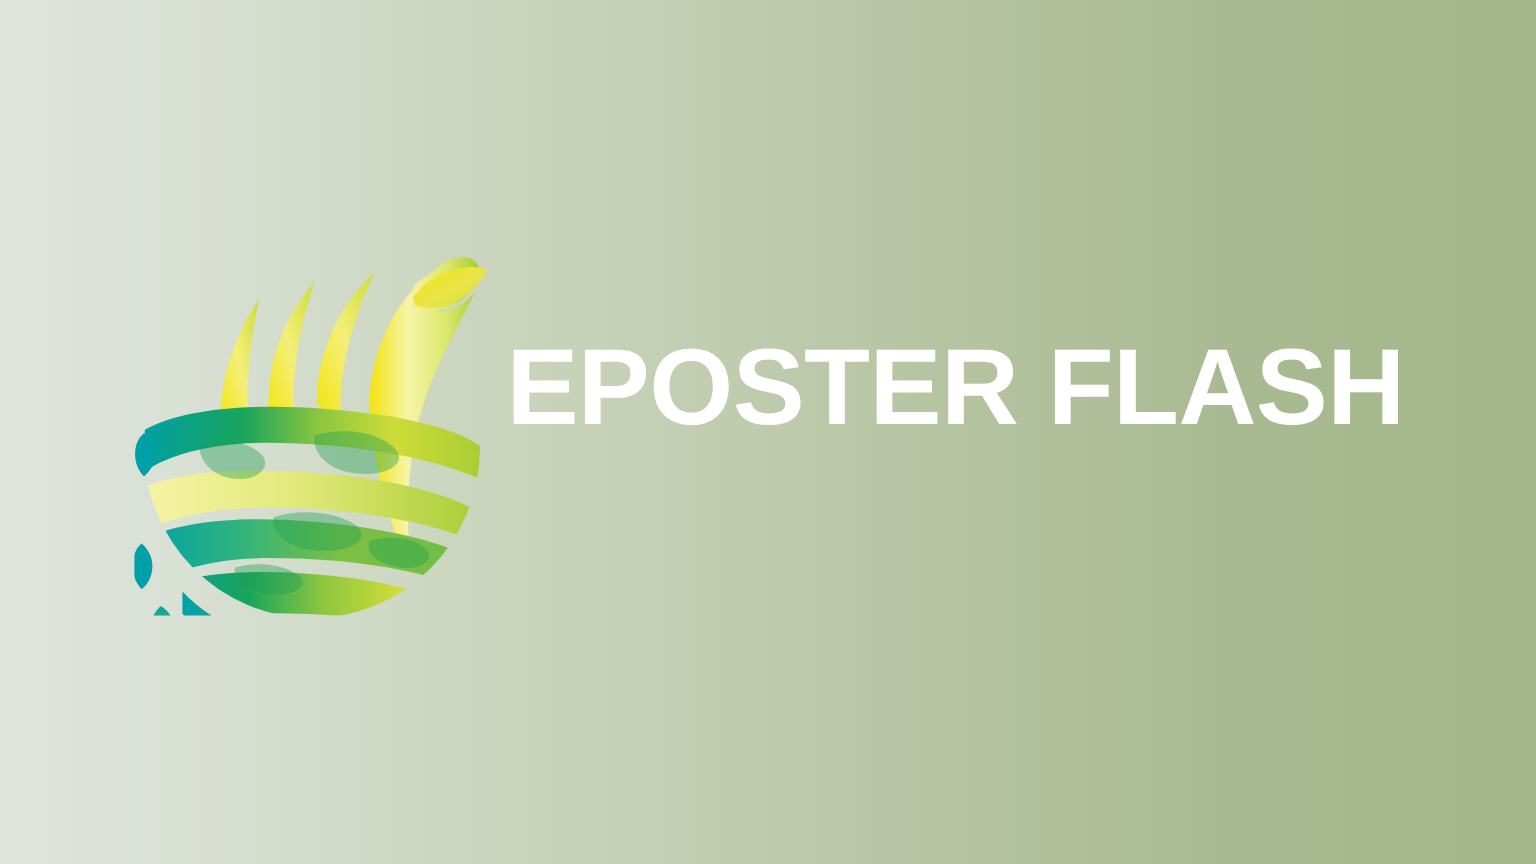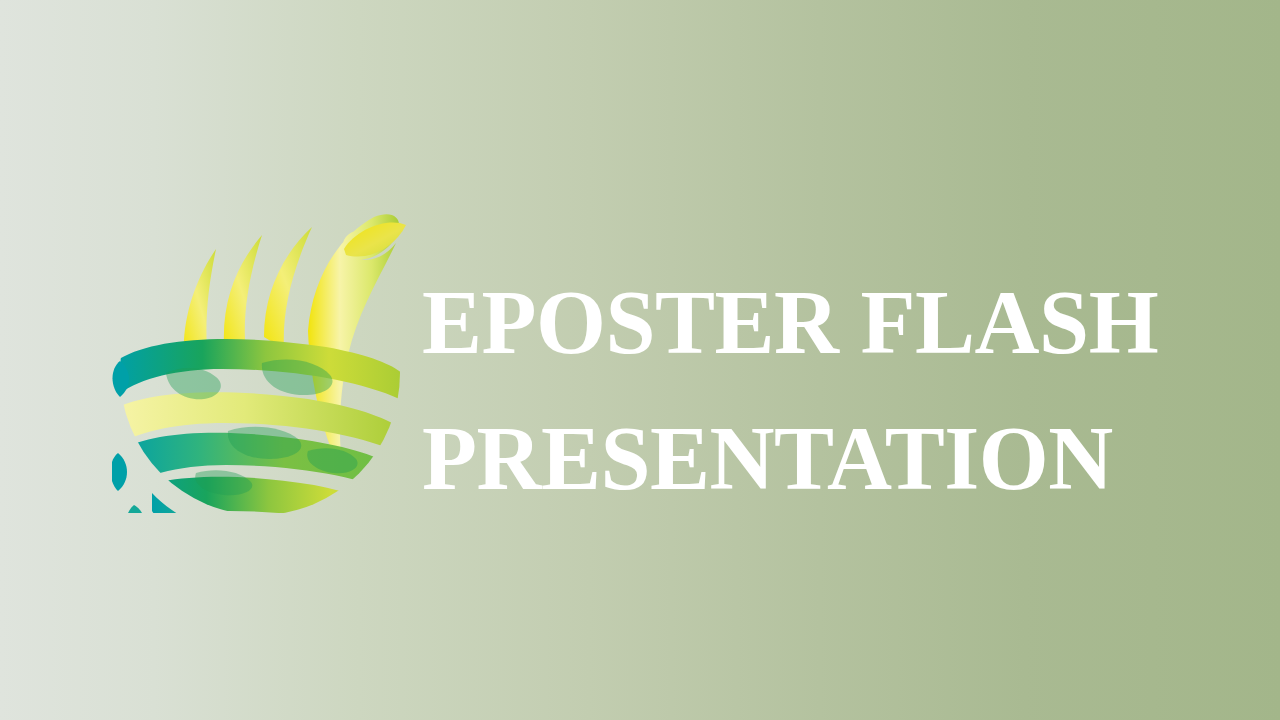--- a/index.html
+++ b/index.html
@@ -56,21 +56,21 @@
   .title-block {
     position: absolute;
     left: 422px;
     top: 255px;
     width: 790px;
   }
 
   .title-line {
     display: block;
     color: #ffffff;
-    font-family: Liberation Serif, serif;
+    font-family: Liberation Sans, sans-serif;
     font-weight: bold;
     font-size: 90px;
     line-height: 136px;
     letter-spacing: -0.5px;
     white-space: nowrap;
   }
 </style>
 </head>
 <body>
 
@@ -170,17 +170,16 @@
                      C 204 266, 192 256, 196 246 Z" fill="#1f9d55"></path>
             <path d="M84 268 C 104 262, 128 266, 138 276 C 146 284, 132 292, 112 290
                      C 92 288, 80 278, 84 268 Z" fill="#1f9d55"></path>
           </g>
         </g>
       </svg>
     </div>
 
     <div class="title-block">
       <span class="title-line">EPOSTER FLASH</span>
-      <span class="title-line">PRESENTATION</span>
     </div>
 
   </div>
 </div>
 
 </body></html>

